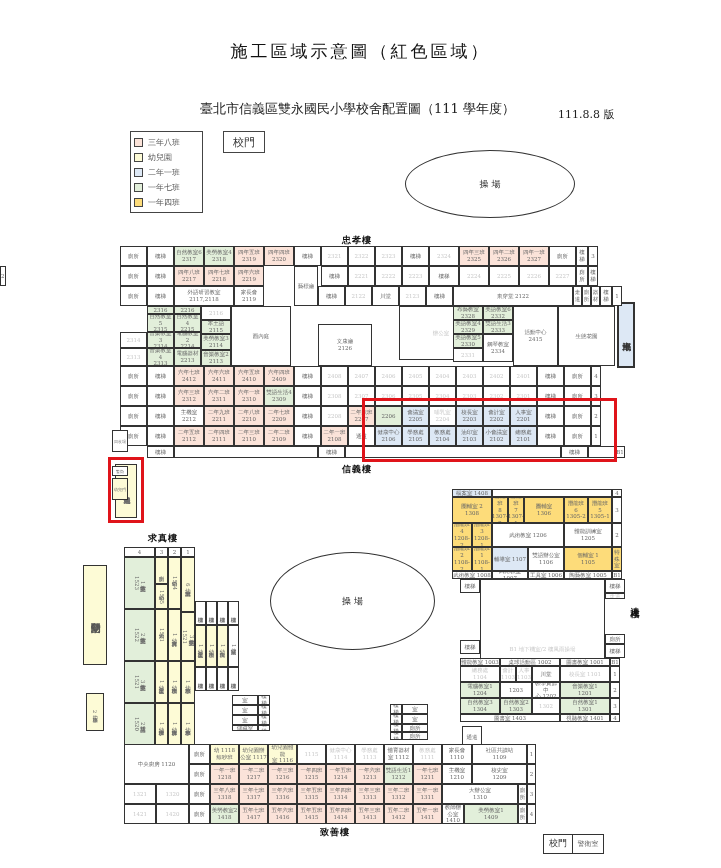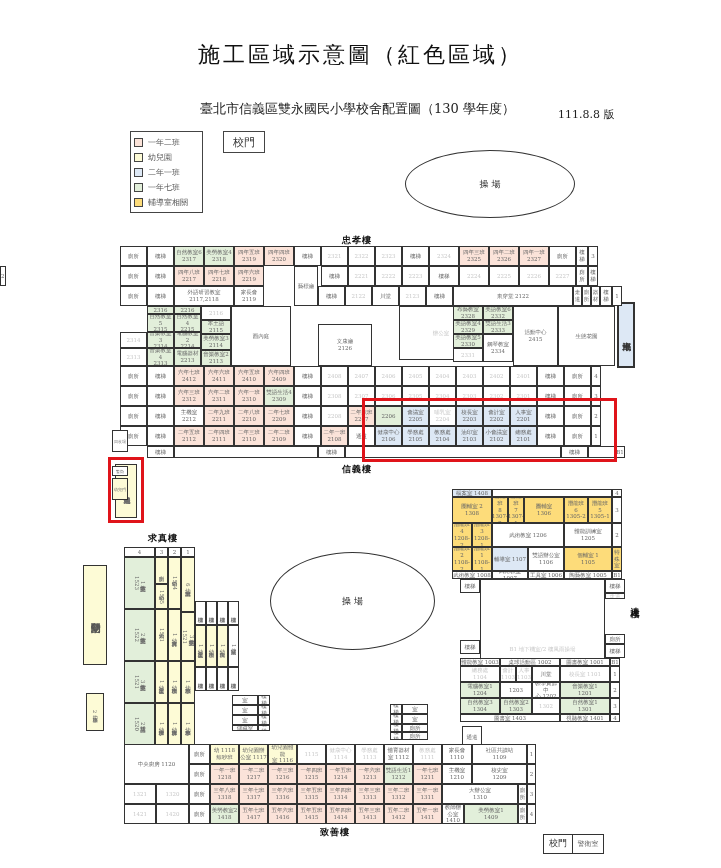--- a/index.html
+++ b/index.html
@@ -1,18 +1,18 @@
 <!DOCTYPE html>
 <html><head>
 <meta charset="utf-8">
 <style>
 *{box-sizing:border-box;margin:0;padding:0}
 body{width:721px;height:868px;background:#fff;position:relative;font-family:"DejaVu Serif","Liberation Serif",serif;overflow:hidden;color:#222}
 .abs{position:absolute}
-.title{left:0;width:721px;top:40px;text-align:center;font-size:22px;letter-spacing:3px;color:#111}
+.title{left:0;width:721px;top:40px;text-align:center;font-size:17px;letter-spacing:3px;color:#111}
 .subtitle{left:200px;top:100px;font-size:13px;color:#222}
 .version{left:558px;top:107px;font-size:11px;color:#222}
 .legend{left:130px;top:131px;width:73px;height:82px;border:1px solid #444;padding:3px 3px}
 .lg-item{display:flex;align-items:center;height:15px;font-size:8px;color:#555}
 .lg-sw{width:9px;height:9px;border:1px solid #444;margin-right:5px}
 .gatebox{left:223px;top:131px;width:42px;height:22px;border:1px solid #444;font-size:11px;display:flex;align-items:center;justify-content:center;color:#333}
 .ellipse{border:1px solid #333;border-radius:50%;display:flex;align-items:center;justify-content:center;font-size:9px;color:#222}
 .bldg-label{font-size:9px;font-weight:bold;color:#111;letter-spacing:1px}
 .vlabel{writing-mode:vertical-rl;font-size:9px;font-weight:bold;color:#111;letter-spacing:1px}
 .c{position:absolute;border:1px solid #333;font-size:5.5px;line-height:1.25;display:flex;align-items:center;justify-content:center;text-align:center;color:#666;background:#fff;overflow:hidden;white-space:pre-line}
@@ -22,43 +22,43 @@
 .sub{background:#e2efda}
 .cns{background:#fddc7a}
 .gry{color:#c8c8c8}
 .vt{writing-mode:vertical-rl}
 .red{position:absolute;border:3px solid #e0141a}
 </style>
 </head>
 <body>
 
 <div class="abs title">施工區域示意圖（紅色區域）</div>
-<div class="abs subtitle">臺北市信義區雙永國民小學校舍配置圖（130 學年度）</div>
+<div class="abs subtitle">臺北市信義區雙永國民小學校舍配置圖（111 學年度）</div>
 <div class="abs version">111.8.8 版</div>
 
 <div class="abs legend">
   <div class="lg-item">
       <span class="lg-sw" style="background:#fbe3d9"></span>
-      <span>一年二班</span>
+      <span>三年八班</span>
     </div>
   <div class="lg-item">
       <span class="lg-sw" style="background:#fdfbd6"></span>
       <span>幼兒園</span>
     </div>
   <div class="lg-item">
       <span class="lg-sw" style="background:#dde8f5"></span>
       <span>二年一班</span>
     </div>
   <div class="lg-item">
       <span class="lg-sw" style="background:#e2efda"></span>
       <span>一年七班</span>
     </div>
   <div class="lg-item">
       <span class="lg-sw" style="background:#fddc7a"></span>
-      <span>輔導室相關</span>
+      <span>一年四班</span>
     </div>
 </div>
 <div class="abs gatebox">校門</div>
 
 <div class="abs ellipse" style="left:405px;top:150px;width:170px;height:68px">
     <span>操 場</span>
   </div>
 
 <div class="abs bldg-label" style="left:342px;top:234px">忠孝樓</div>
 

